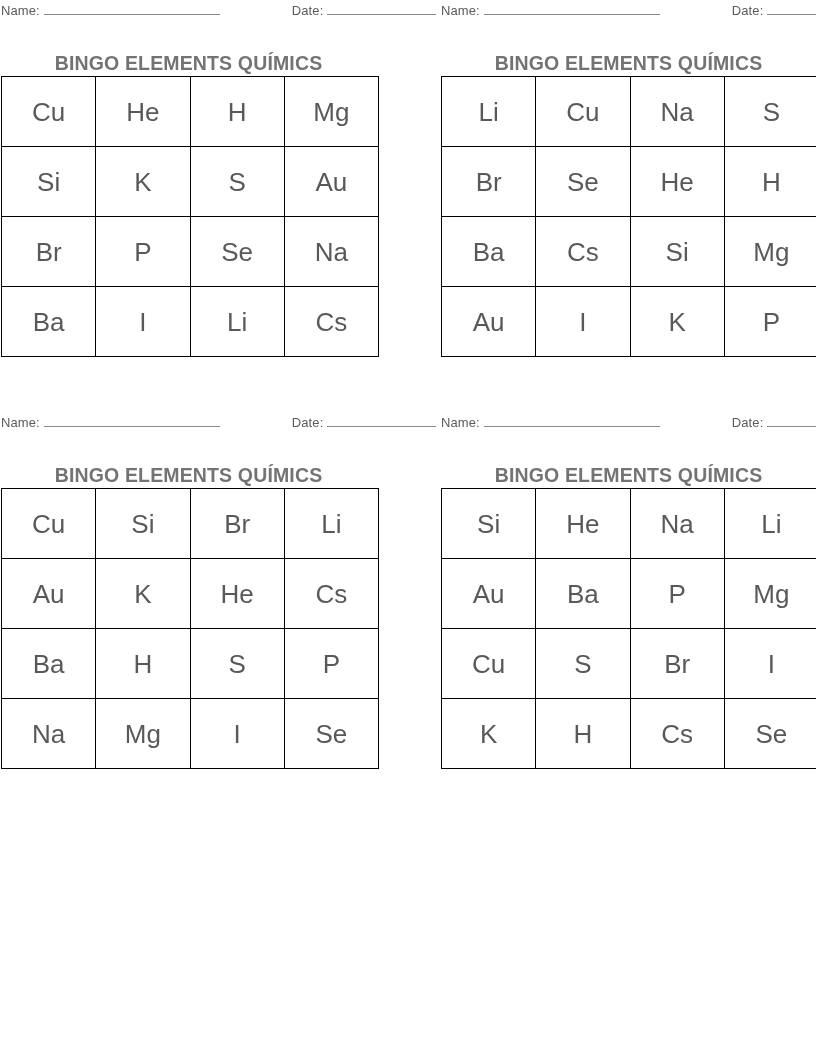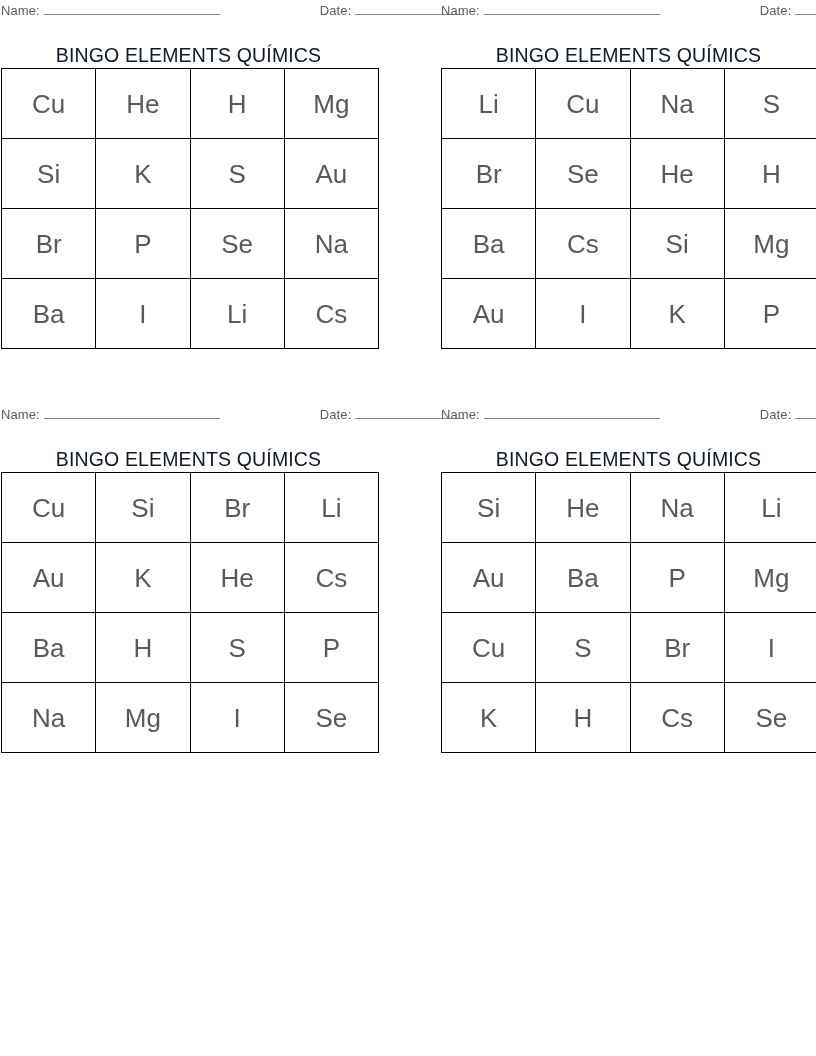--- a/index.html
+++ b/index.html
@@ -62,34 +62,34 @@
     font-size: 13px;
     color: #5b5b5b;
   }
   .field-rule {
     display: inline-block;
     border-bottom: 1px solid #8a8a8a;
     height: 12px;
     margin-left: 4px;
   }
   .field-name .field-rule { width: 176px; }
-  .field-date { margin-left: 76px; padding-left: 24px; }
+  .field-date { margin-left: 48px; padding-left: 24px; }
   .field-date .field-rule { width: 109px; }
 
   
   .card-title {
     text-align: center;
     font-size: 19.5px;
-    color: #0f172a;
+    color: #737373;
     letter-spacing: 0.15px;
-    margin-top: 22px;
+    margin-top: 30px;
     margin-bottom: 0;
     height: 26px;
     line-height: 26px;
-    font-weight: 400;
+    font-weight: 700;
     white-space: nowrap;
   }
 
   
   .bingo-grid {
     margin-top: 0;
     width: 373px;
     border-collapse: collapse;
     table-layout: fixed;
   }

